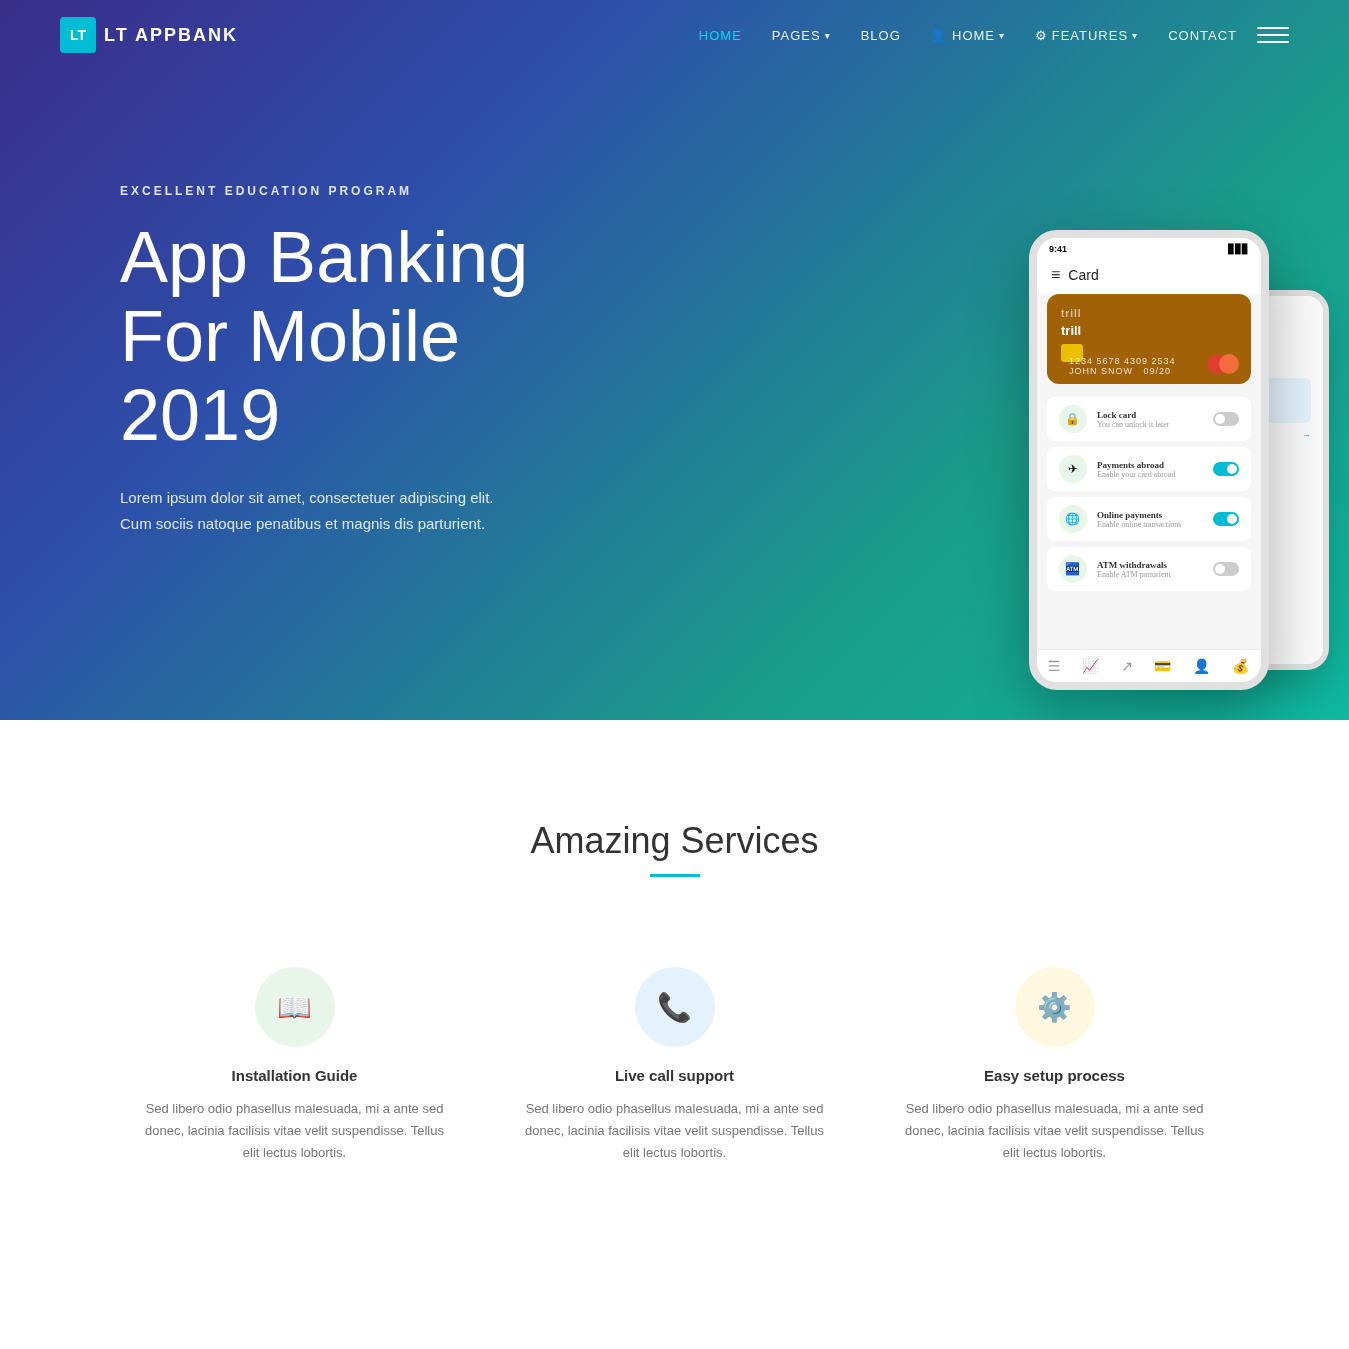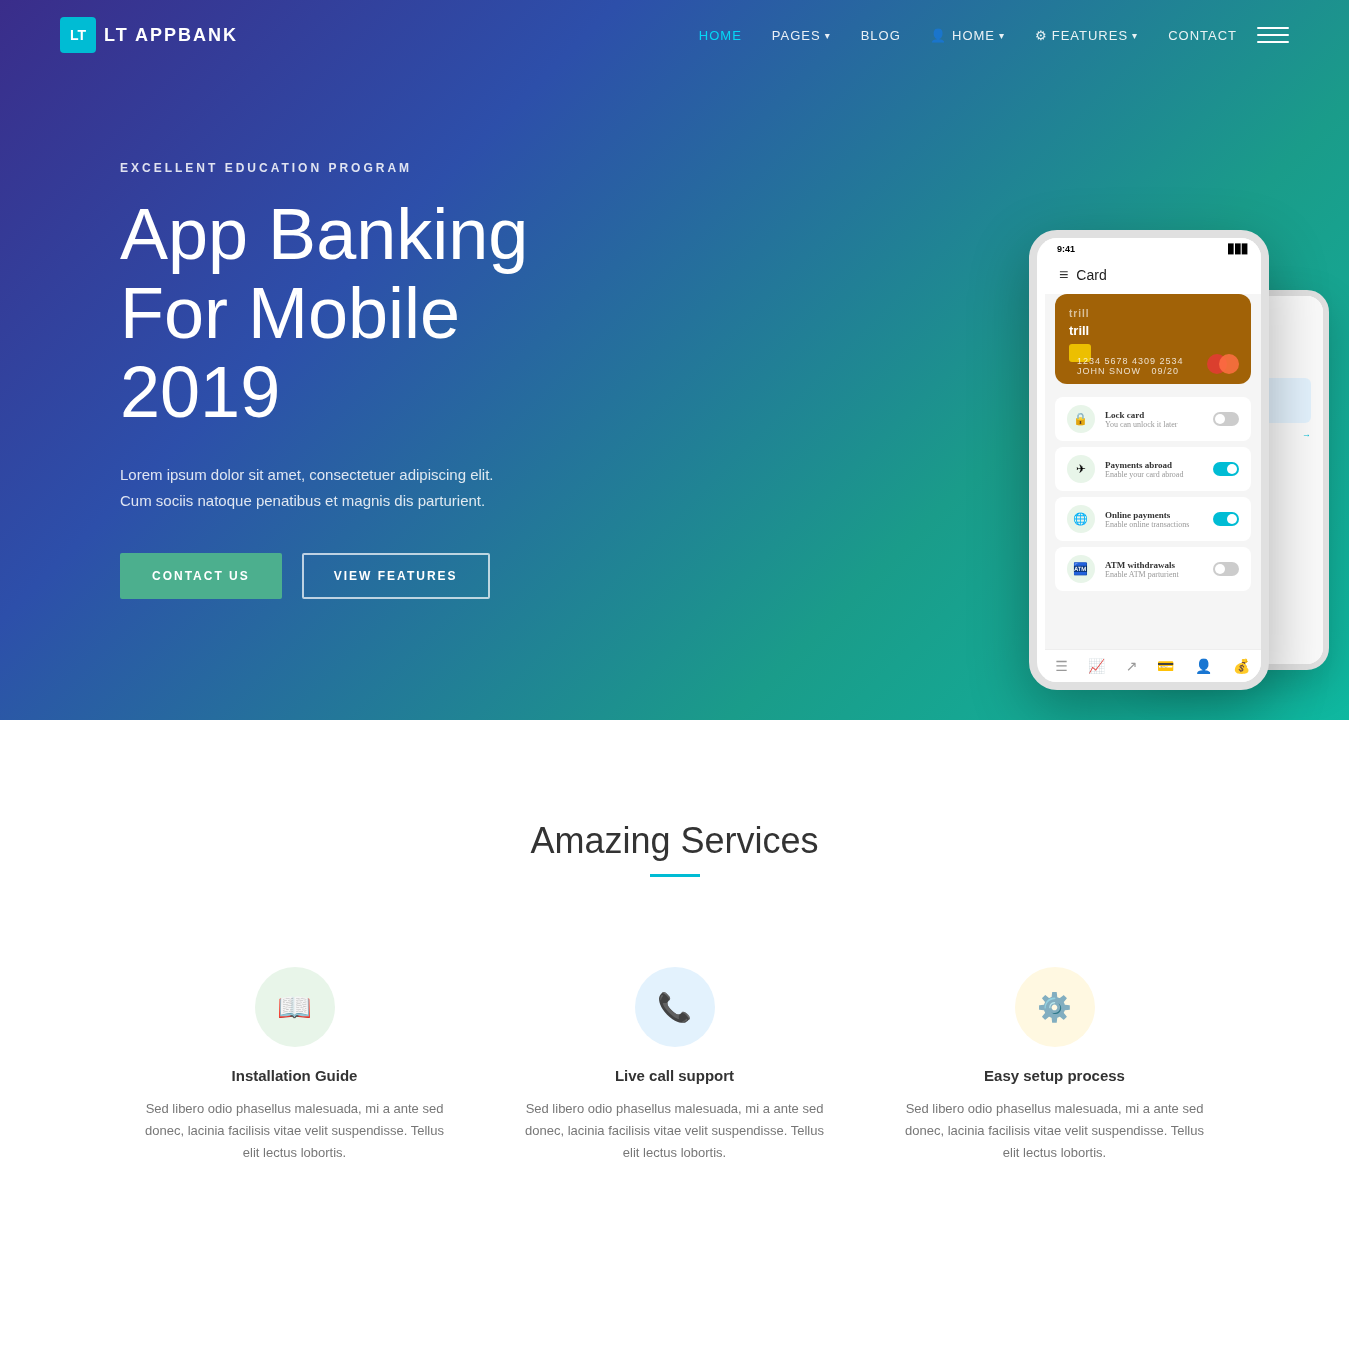--- a/index.html
+++ b/index.html
@@ -142,21 +142,20 @@
       height: 460px;
       background: white;
       border-radius: 28px;
       border: 8px solid #e0e0e0;
       position: relative;
       box-shadow: 0 20px 60px rgba(0,0,0,0.3);
       overflow: hidden;
       z-index: 3;
       margin-right: 80px;
       margin-bottom: 30px;
-      padding-left: 8px;
     }
     .phone-screen {
       width: 100%; height: 100%;
       background: #f5f5f5;
       display: flex;
       flex-direction: column;
     }
     .phone-status-bar {
       background: white;
       padding: 6px 12px;
@@ -375,24 +374,20 @@
   <div class="hero-content">
     <p class="hero-subtitle">EXCELLENT EDUCATION PROGRAM</p>
     <h1 class="hero-title">
       <span>App Banking</span><br>
       <span>For Mobile 2019</span>
     </h1>
     <p class="hero-description">
       <span>Lorem ipsum dolor sit amet, consectetuer adipiscing elit.</span><br>
       <span>Cum sociis natoque penatibus et magnis dis parturient.</span>
     </p>
-    <div class="hero-buttons">
-      <button class="btn-contact">CONTACT US</button>
-      <button class="btn-features">VIEW FEATURES</button>
-    </div>
   </div>
 
   <div class="hero-phones">
 
     <div class="phone-main">
       <div class="phone-screen">
         <div class="phone-status-bar">
           <span>9:41</span>
           <span>▊▊▊</span>
         </div>

